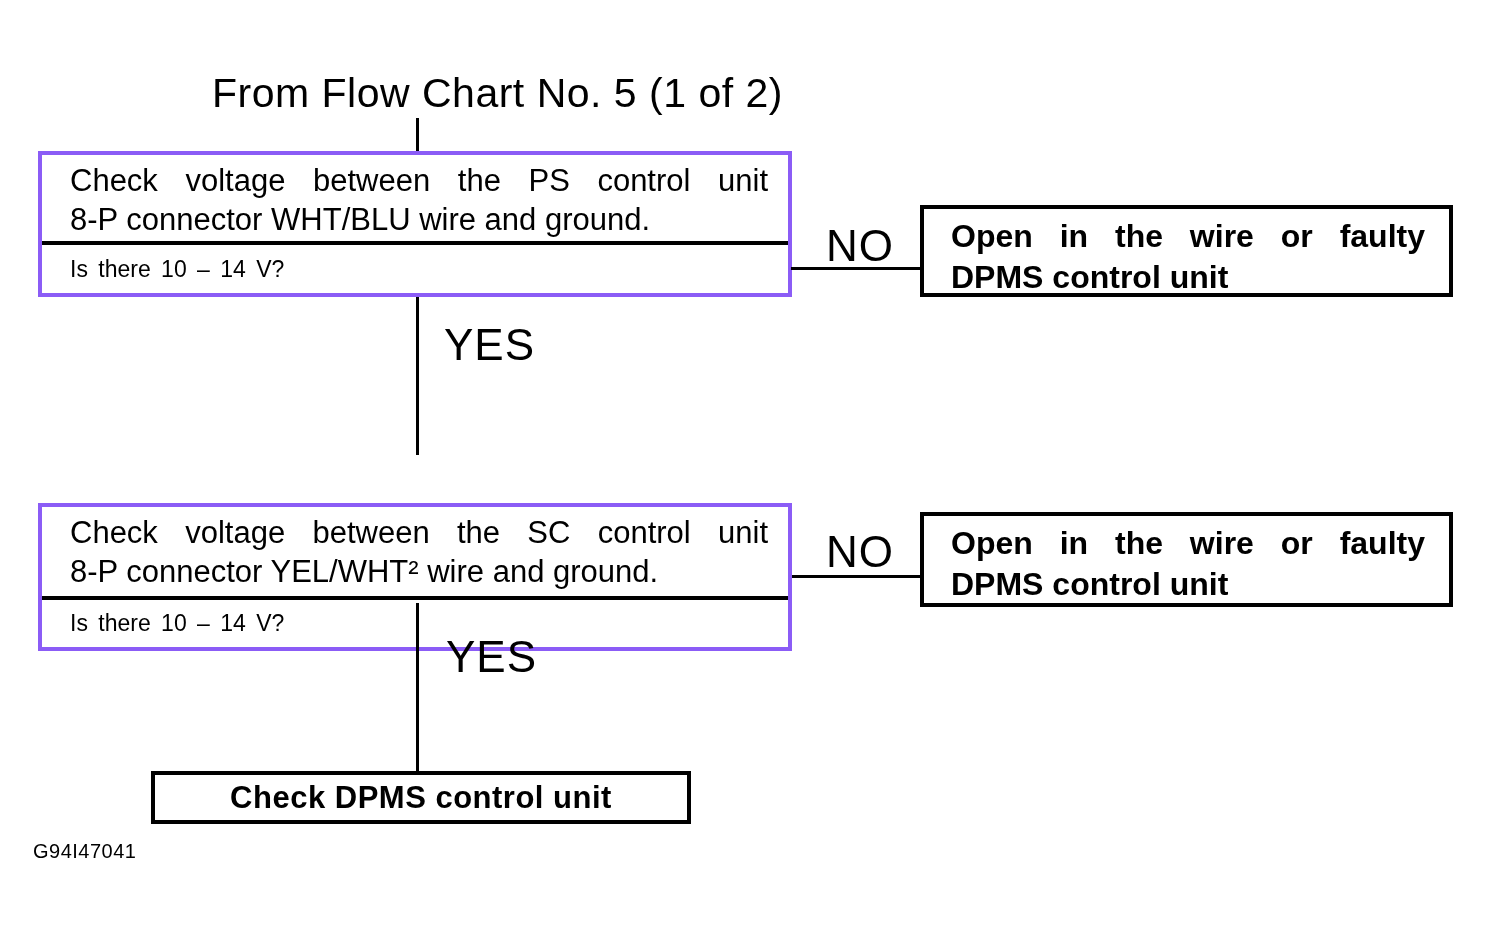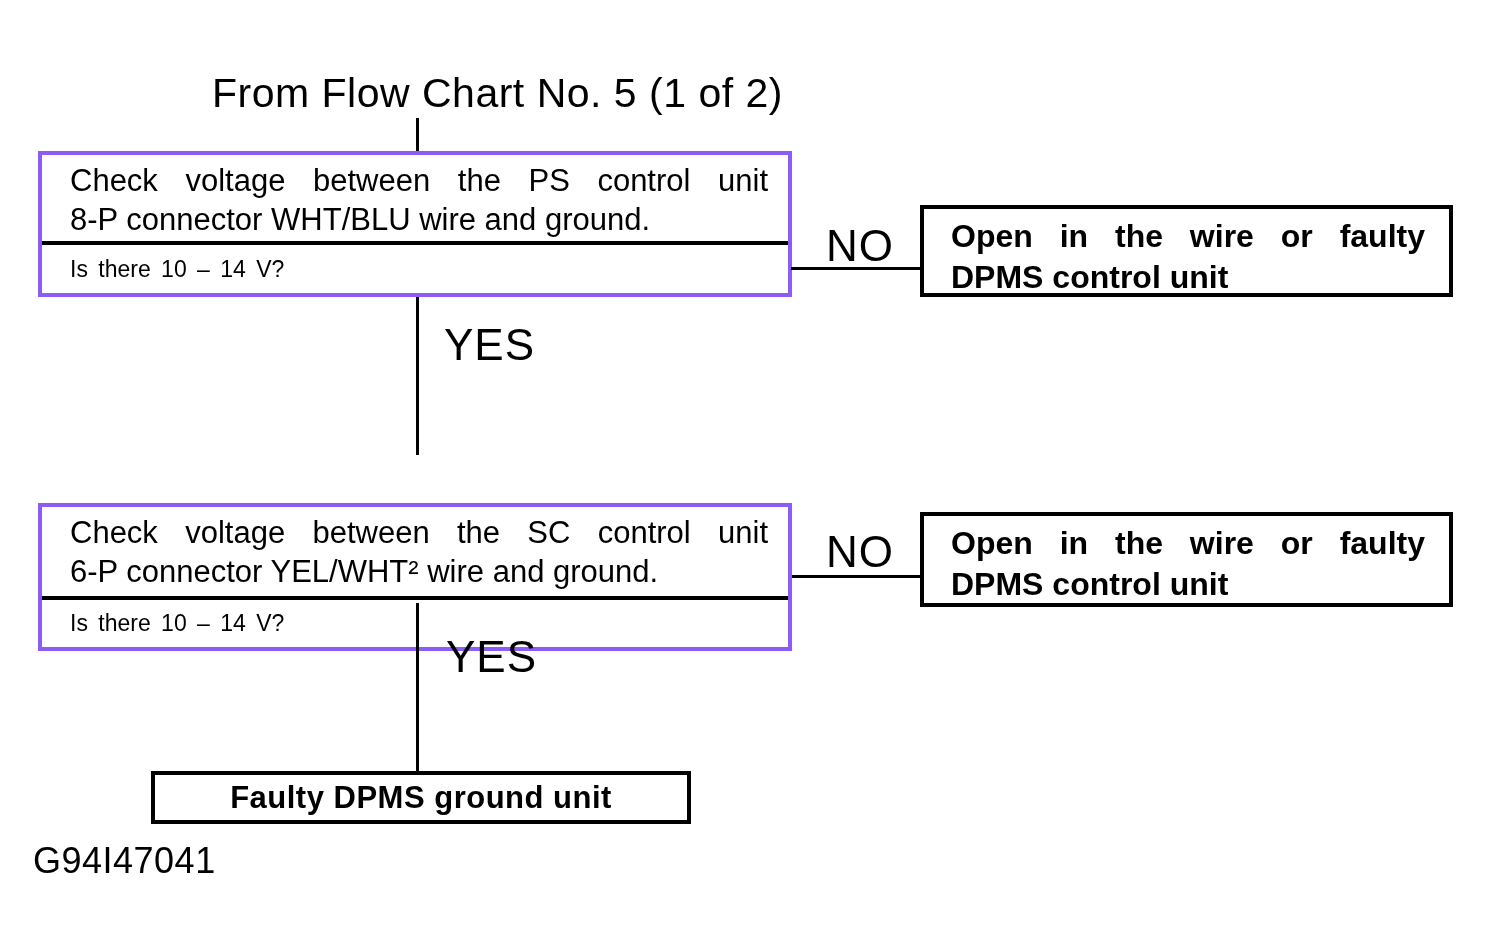--- a/index.html
+++ b/index.html
@@ -23,21 +23,21 @@
     left: 212px;
     top: 70px;
     font-size: 41px;
     letter-spacing: 0.5px;
     white-space: nowrap;
   }
   .figure-code {
     position: absolute;
     left: 33px;
     top: 840px;
-    font-size: 36px;
+    font-size: 20px;
     letter-spacing: 0.5px;
   }
   .branch-label {
     position: absolute;
     font-size: 44px;
     letter-spacing: 1px;
     white-space: nowrap;
   }
   .no-1  { left: 826px; top: 221px; }
   .yes-1 { left: 444px; top: 320px; }
@@ -160,32 +160,32 @@
     <div class="jline">Open in the wire or faulty</div>
     <div class="nline">DPMS control unit</div>
   </div>
 
   <div class="branch-label yes-1">YES</div>
   <div class="vline v-step1-step2"></div>
 
   <div class="step-box step-2">
     <div class="instruction">
       <div class="jline">Check voltage between the SC control unit</div>
-      <div class="nline">6-P connector YEL/WHT² wire and ground.</div>
+      <div class="nline">8-P connector YEL/WHT² wire and ground.</div>
     </div>
     <div class="question">Is there 10 – 14 V?</div>
   </div>
 
   <div class="branch-label no-2">NO</div>
   <div class="hline h-no2"></div>
   <div class="result-box result-2">
     <div class="jline">Open in the wire or faulty</div>
     <div class="nline">DPMS control unit</div>
   </div>
 
   <div class="branch-label yes-2">YES</div>
   <div class="vline v-step2-final"></div>
 
-  <div class="final-box">Faulty DPMS ground unit</div>
+  <div class="final-box">Check DPMS control unit</div>
 
   <div class="figure-code">G94I47041</div>
 
 </div>
 
 </body></html>

